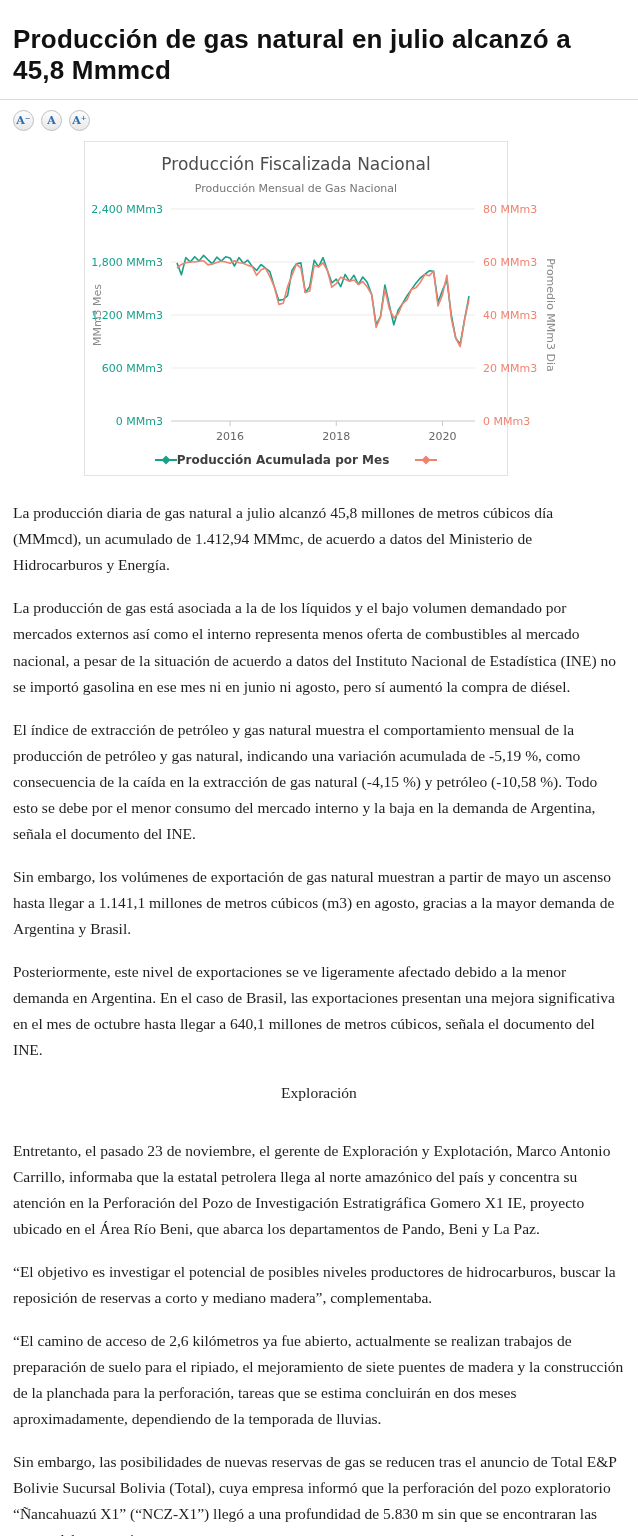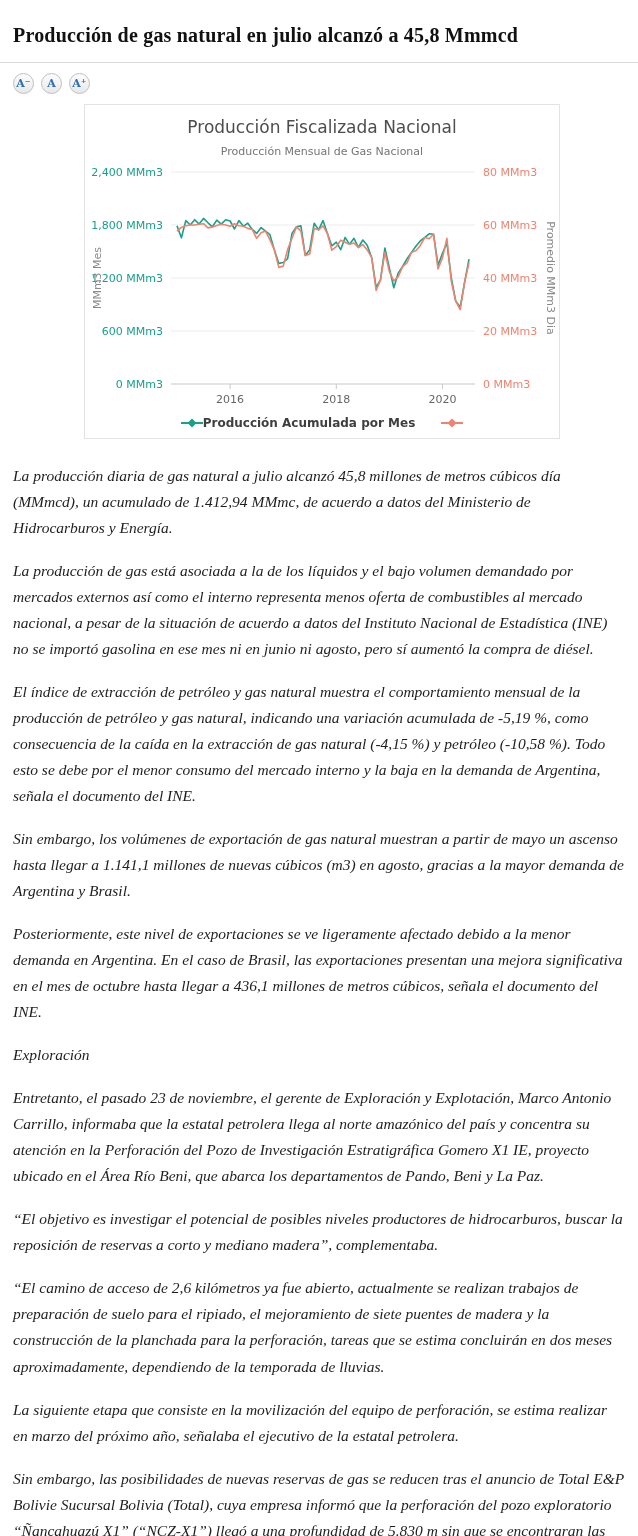--- a/index.html
+++ b/index.html
@@ -1,45 +1,45 @@
 <!DOCTYPE html>
 <html><head>
 <meta charset="utf-8">
 <style>
   html,body{margin:0;padding:0;background:#ffffff;}
   body{width:638px;font-family:"Liberation Serif","DejaVu Serif",serif;color:#222;}
   .page{padding:0 13px;}
   h1.article-title{
-    font-family:Liberation Serif, serif;
-    font-size:20px;line-height:1.18;font-weight:bold;color:#111;
+    font-family:Liberation Sans, sans-serif;
+    font-size:26px;line-height:1.18;font-weight:bold;color:#111;
     margin:24px 0 14px 0;letter-spacing:.2px;
   }
   hr.title-rule{border:none;border-top:1px solid #d9d9d9;margin:0 -13px 10px -13px;}
   .toolbar{display:flex;gap:7px;margin:4px 0 10px 0;}
   .tool-btn{
     width:21px;height:21px;border-radius:50%;
     border:1px solid #bfbfbf;background:linear-gradient(#fdfdfd,#e8e8e8);
     color:#2f6fb5;font-family:"DejaVu Serif",serif;font-weight:bold;font-size:11px;
     display:flex;align-items:center;justify-content:center;cursor:pointer;padding:0;
   }
   
   figure.chart-card{
-    margin:2px 0 24px 71px;width:476px;box-sizing:border-box;
+    margin:2px 0 24px 71px;width:424px;box-sizing:border-box;
     border:1px solid #e3e3e3;background:#fff;padding:10px 0 8px 0;
     font-family:"DejaVu Sans",sans-serif;
   }
   .chart-title{text-align:center;font-size:17px;color:#4d4d4d;margin:2px 0 8px 0;}
   .chart-subtitle{text-align:center;font-size:11px;color:#757575;margin-bottom:8px;}
   #chart-svg{display:block;width:476px;height:246px;font-family:"DejaVu Sans",sans-serif;}
   .legend{display:flex;justify-content:center;align-items:center;gap:26px;margin-top:4px;}
   .legend-item{display:flex;align-items:center;cursor:pointer;}
   .legend-label{font-size:12px;font-weight:bold;color:#3f3f3f;}
   
-  #article-body p{font-size:15.5px;line-height:1.68;margin:0 0 17px 0;color:#1e1e1e;font-style:italic;}
-  #article-body p.subhead{margin-bottom:17px;}
+  #article-body p{font-size:15.5px;line-height:1.68;margin:0 0 17px 0;color:#1e1e1e;}
+  #article-body p.subhead{margin-bottom:32px;text-align:center;}
 </style>
 </head>
 <body>
 
 <div class="page">
 
   <h1 class="article-title">Producción de gas natural en julio alcanzó a 45,8 Mmmcd</h1>
 
   <hr class="title-rule">
 
@@ -93,23 +93,22 @@
             <path d="M11 0.5 L15.5 5 L11 9.5 L6.5 5 Z" fill="#f0836f"></path>
           </svg>
         </span>
       </div>
   </figure>
 
   <div id="article-body">
       <p class="">La producción diaria de gas natural a julio alcanzó 45,8 millones de metros cúbicos día (MMmcd), un acumulado de 1.412,94 MMmc, de acuerdo a datos del Ministerio de Hidrocarburos y Energía.</p>
       <p class="">La producción de gas está asociada a la de los líquidos y el bajo volumen demandado por mercados externos así como el interno representa menos oferta de combustibles al mercado nacional, a pesar de la situación de acuerdo a datos del Instituto Nacional de Estadística (INE) no se importó gasolina en ese mes ni en junio ni agosto, pero sí aumentó la compra de diésel.</p>
       <p class="">El índice de extracción de petróleo y gas natural muestra el comportamiento mensual de la producción de petróleo y gas natural, indicando una variación acumulada de -5,19 %, como consecuencia de la caída en la extracción de gas natural (-4,15 %) y petróleo (-10,58 %). Todo esto se debe por el menor consumo del mercado interno y la baja en la demanda de Argentina, señala el documento del INE.</p>
-      <p class="">Sin embargo, los volúmenes de exportación de gas natural muestran a partir de mayo un ascenso hasta llegar a 1.141,1 millones de nuevas cúbicos (m3) en agosto, gracias a la mayor demanda de Argentina y Brasil.</p>
-      <p class="">Posteriormente, este nivel de exportaciones se ve ligeramente afectado debido a la menor demanda en Argentina. En el caso de Brasil, las exportaciones presentan una mejora significativa en el mes de octubre hasta llegar a 436,1 millones de metros cúbicos, señala el documento del INE.</p>
+      <p class="">Sin embargo, los volúmenes de exportación de gas natural muestran a partir de mayo un ascenso hasta llegar a 1.141,1 millones de metros cúbicos (m3) en agosto, gracias a la mayor demanda de Argentina y Brasil.</p>
+      <p class="">Posteriormente, este nivel de exportaciones se ve ligeramente afectado debido a la menor demanda en Argentina. En el caso de Brasil, las exportaciones presentan una mejora significativa en el mes de octubre hasta llegar a 640,1 millones de metros cúbicos, señala el documento del INE.</p>
       <p class="subhead">Exploración</p>
       <p class="">Entretanto, el pasado 23 de noviembre, el gerente de Exploración y Explotación, Marco Antonio Carrillo, informaba que la estatal petrolera llega al norte amazónico del país y concentra su atención en la Perforación del Pozo de Investigación Estratigráfica Gomero X1 IE, proyecto ubicado en el Área Río Beni, que abarca los departamentos de Pando, Beni y La Paz.</p>
       <p class="">“El objetivo es investigar el potencial de posibles niveles productores de hidrocarburos, buscar la reposición de reservas a corto y mediano madera”, complementaba.</p>
       <p class="">“El camino de acceso de 2,6 kilómetros ya fue abierto, actualmente se realizan trabajos de preparación de suelo para el ripiado, el mejoramiento de siete puentes de madera y la construcción de la planchada para la perforación, tareas que se estima concluirán en dos meses aproximadamente, dependiendo de la temporada de lluvias.</p>
-      <p class="">La siguiente etapa que consiste en la movilización del equipo de perforación, se estima realizar en marzo del próximo año, señalaba el ejecutivo de la estatal petrolera.</p>
       <p class="">Sin embargo, las posibilidades de nuevas reservas de gas se reducen tras el anuncio de Total E&amp;P Bolivie Sucursal Bolivia (Total), cuya empresa informó que la perforación del pozo exploratorio “Ñancahuazú X1” (“NCZ-X1”) llegó a una profundidad de 5.830 m sin que se encontraran las arenas del reservorio.</p>
     </div>
 
 </div>
 
 </body></html>

